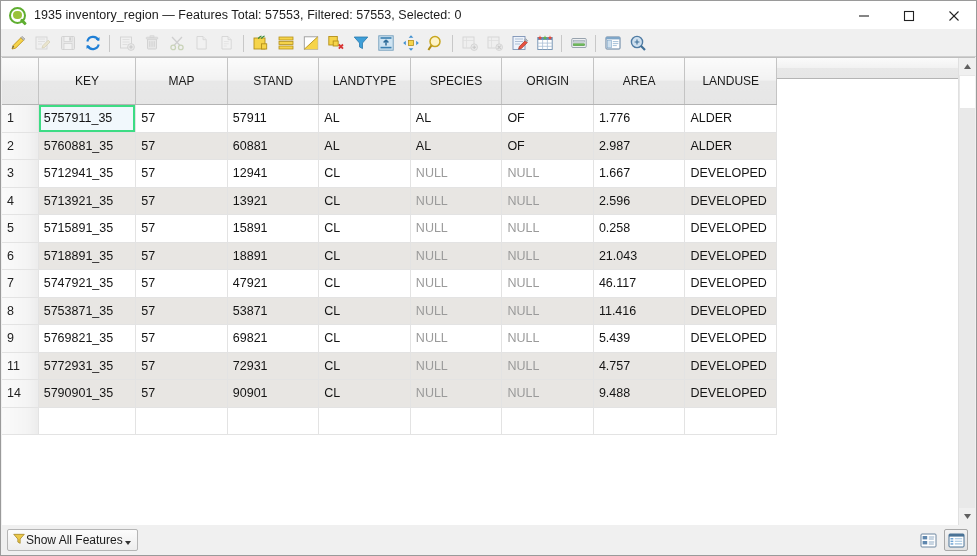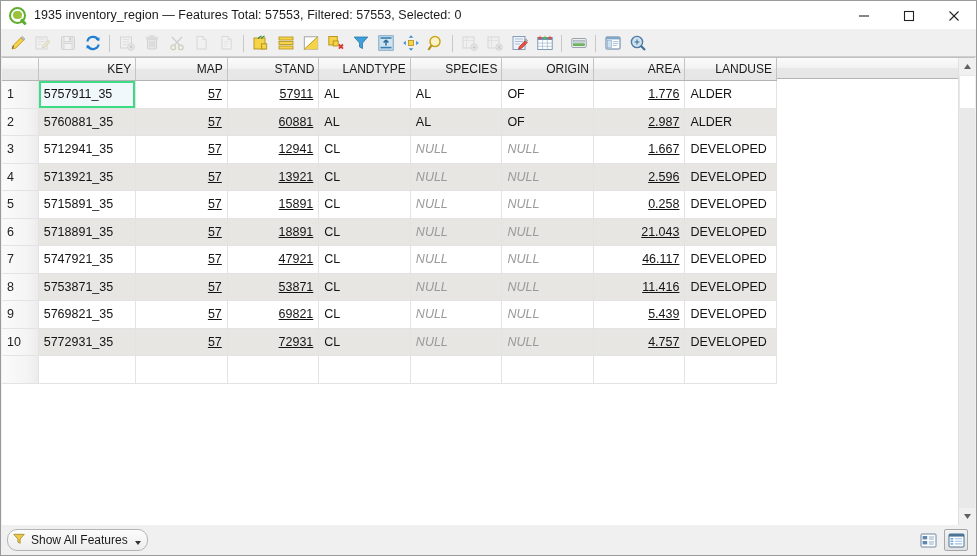--- a/index.html
+++ b/index.html
@@ -123,22 +123,22 @@
     color: #141414;
   }
   table.grid th {
     height: 21px;
     background: linear-gradient(to bottom,#fbfbfb 0%,#f2f2f2 48%,#e8e8e8 50%,#e6e6e6 100%);
     border-right: 1px solid #c4c4c4;
     border-bottom: 1px solid #b4b4b4;
     font-weight: normal;
     font-size: 12px;
     color: #1a1a1a;
-    text-align: right;
-    padding: 4px 4px;
+    text-align: center;
+    padding: 16px 4px;
     overflow: hidden;
     white-space: nowrap;
   }
   table.grid th.corner {
     border-right: 1px solid #c4c4c4;
   }
   table.grid td {
     height: 27.5px;
     padding: 0 5px;
     border-right: 1px solid #e3e3e3;
@@ -151,24 +151,23 @@
   tr.even td { background: #e8e6e3; }
   td.rownum {
     background: linear-gradient(to right,#fafafa 0%,#f4f4f4 70%,#ececec 100%) !important;
     border-right: 1px solid #c8c8c8;
     border-bottom: 1px solid #d2d2d2;
     text-align: left;
     padding-left: 5px;
     color: #222;
     font-size: 12.5px;
   }
-  td.num { text-align: right; text-decoration: underline; }
+  td.num { text-align: left; }
   td.null {
     color: #9a9a9a;
-    font-style: italic;
     margin-left: 22px;
   }
   td.selected-cell {
     background: #f1f8fc !important;
     box-shadow: inset 0 0 0 2px #3ddc84;
   }
   
   col.c-rownum { width: 36px; }
   col.c-key    { width: 97px; }
   col.c-map    { width: 91px; }
@@ -239,24 +238,23 @@
     padding: 0 6px;
     position: relative;
   }
   .show-all-btn {
     display: flex;
     align-items: center;
     height: 22px;
     padding: 0 6px 0 4px;
     background: linear-gradient(to bottom,#fcfcfc,#ededed);
     border: 1px solid #b5b5b5;
-    border-radius: 10px;
+    border-radius: 2px;
     font-size: 12px;
     color: #1b1b1b;
-    gap: 5px;
   }
   .show-all-btn .caret {
     width: 0; height: 0;
     border-left: 3.5px solid transparent;
     border-right: 3.5px solid transparent;
     border-top: 4px solid #333;
     margin-left: 2px;
     margin-top: 6px;
   }
   .view-toggles {
@@ -650,28 +648,39 @@
               <td class="">5769821_35</td>
               <td class="num">57</td>
               <td class="num">69821</td>
               <td class="">CL</td>
               <td class="null">NULL</td>
               <td class="null">NULL</td>
               <td class="num">5.439</td>
               <td class="">DEVELOPED</td>
             </tr>
             <tr class="even">
-              <td class="rownum">10</td>
+              <td class="rownum">11</td>
               <td class="">5772931_35</td>
               <td class="num">57</td>
               <td class="num">72931</td>
               <td class="">CL</td>
               <td class="null">NULL</td>
               <td class="null">NULL</td>
               <td class="num">4.757</td>
+              <td class="">DEVELOPED</td>
+            </tr>
+            <tr class="even">
+              <td class="rownum">14</td>
+              <td class="">5790901_35</td>
+              <td class="num">57</td>
+              <td class="num">90901</td>
+              <td class="">CL</td>
+              <td class="null">NULL</td>
+              <td class="null">NULL</td>
+              <td class="num">9.488</td>
               <td class="">DEVELOPED</td>
             </tr>
             <tr class="odd">
               <td class="rownum"></td>
               <td class=""></td>
               <td class="num"></td>
               <td class="num"></td>
               <td class=""></td>
               <td class=""></td>
               <td class=""></td>

